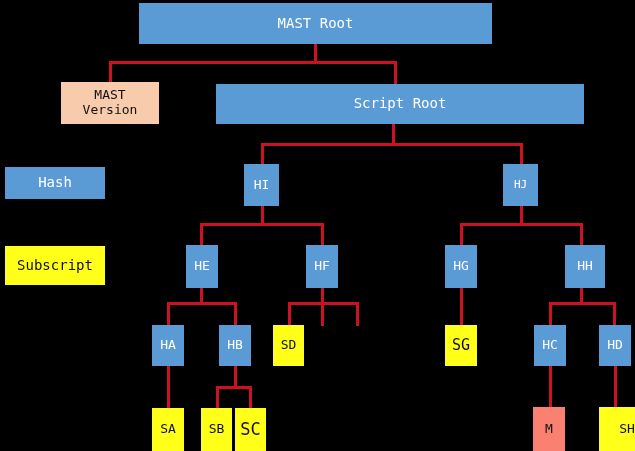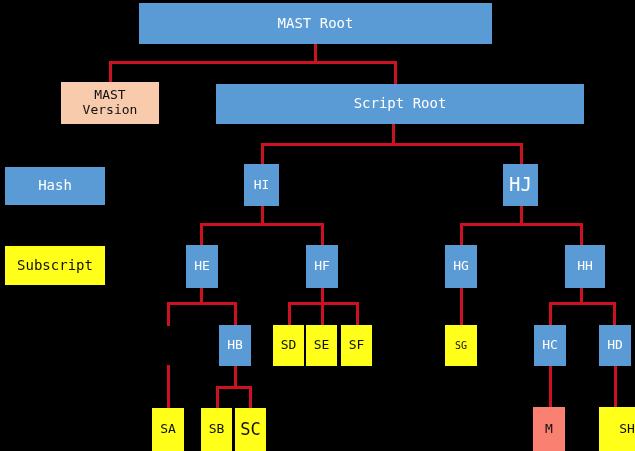--- a/index.html
+++ b/index.html
@@ -97,45 +97,44 @@
 
   <div class="edge v" style="left:234px; top:365px; height:23px;"></div>
   <div class="edge h" style="left:216px; top:386px; width:36px;"></div>
   <div class="edge v" style="left:216px; top:386px; height:23px;"></div>
   <div class="edge v" style="left:249px; top:386px; height:23px;"></div>
 
   <div class="edge v" style="left:549px; top:365px; height:44px;"></div>
 
   <div class="edge v" style="left:614px; top:365px; height:44px;"></div>
 
-  <div class="node hash" style="left:5px; top:167px; width:100px; height:38px; font-size:14px;">Hash</div>
+  <div class="node hash" style="left:5px; top:167px; width:100px; height:32px; font-size:14px;">Hash</div>
   <div class="node subscript" style="left:5px; top:246px; width:100px; height:39px; font-size:14px;">Subscript</div>
 
   <div class="node hash" style="left:139px; top:3px; width:353px; height:41px; font-size:14px;">MAST Root</div>
 
   <div class="node version" style="left:61px; top:82px; width:98px; height:42px; font-size:13px;">MAST
 Version</div>
 
   <div class="node hash" style="left:216px; top:84px; width:368px; height:40px; font-size:14px;">Script Root</div>
 
   <div class="node hash" style="left:244px; top:164px; width:35px; height:42px; font-size:13px;">HI</div>
-  <div class="node hash" style="left:503px; top:164px; width:35px; height:42px; font-size:19px;">HJ</div>
+  <div class="node hash" style="left:503px; top:164px; width:35px; height:42px; font-size:11px;">HJ</div>
 
   <div class="node hash" style="left:186px; top:245px; width:32px; height:43px; font-size:13px;">HE</div>
   <div class="node hash" style="left:306px; top:245px; width:32px; height:43px; font-size:13px;">HF</div>
   <div class="node hash" style="left:445px; top:245px; width:32px; height:43px; font-size:13px;">HG</div>
   <div class="node hash" style="left:565px; top:245px; width:40px; height:43px; font-size:13px;">HH</div>
 
+  <div class="node hash" style="left:152px; top:325px; width:32px; height:41px; font-size:13px;">HA</div>
   <div class="node hash" style="left:219px; top:325px; width:32px; height:41px; font-size:13px;">HB</div>
 
   <div class="node subscript" style="left:273px; top:325px; width:31px; height:41px; font-size:13px;">SD</div>
-  <div class="node subscript" style="left:306px; top:325px; width:31px; height:41px; font-size:13px;">SE</div>
-  <div class="node subscript" style="left:341px; top:325px; width:31px; height:41px; font-size:13px;">SF</div>
 
-  <div class="node subscript" style="left:445px; top:325px; width:32px; height:41px; font-size:10px;">SG</div>
+  <div class="node subscript" style="left:445px; top:325px; width:32px; height:41px; font-size:15px;">SG</div>
 
   <div class="node hash" style="left:534px; top:325px; width:32px; height:41px; font-size:13px;">HC</div>
   <div class="node hash" style="left:599px; top:325px; width:32px; height:41px; font-size:13px;">HD</div>
 
   <div class="node subscript" style="left:152px; top:408px; width:32px; height:43px; font-size:13px;">SA</div>
   <div class="node subscript" style="left:201px; top:408px; width:31px; height:43px; font-size:13px;">SB</div>
   <div class="node subscript" style="left:235px; top:408px; width:31px; height:43px; font-size:17px;">SC</div>
 
   <div class="node message" style="left:533px; top:407px; width:32px; height:44px; font-size:13px;">M</div>
   <div class="node subscript" style="left:599px; top:407px; width:56px; height:44px; font-size:13px;">SH</div>

